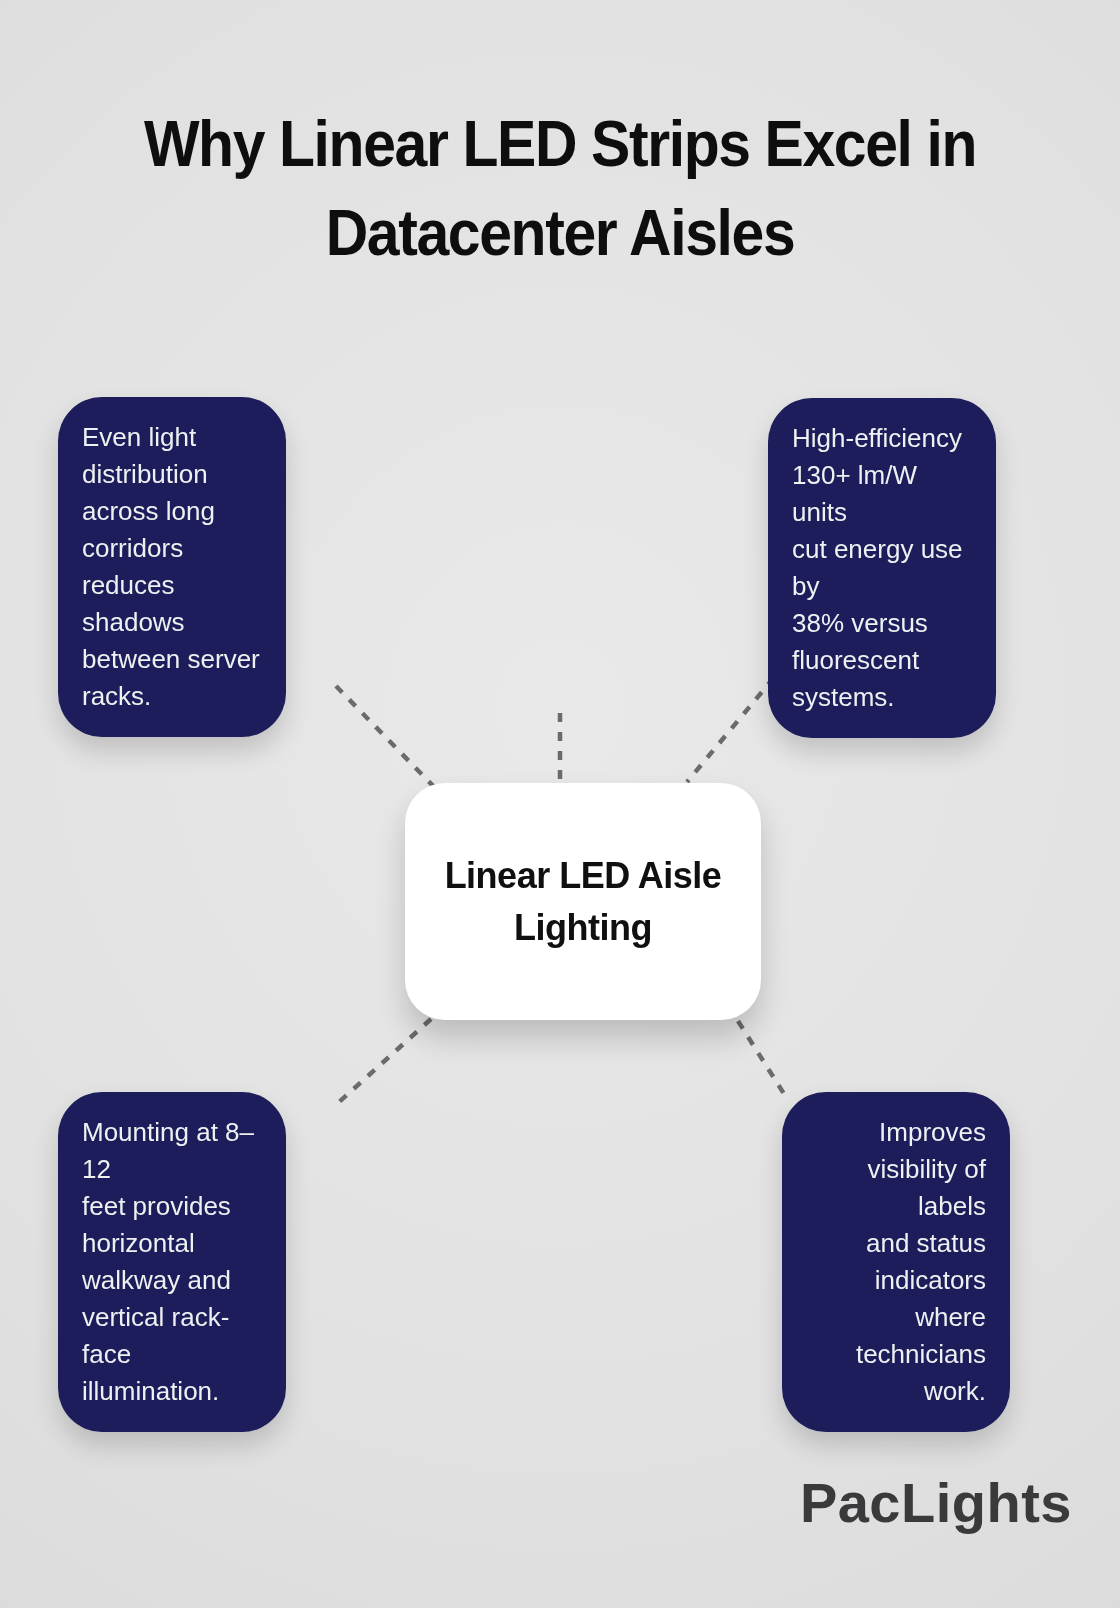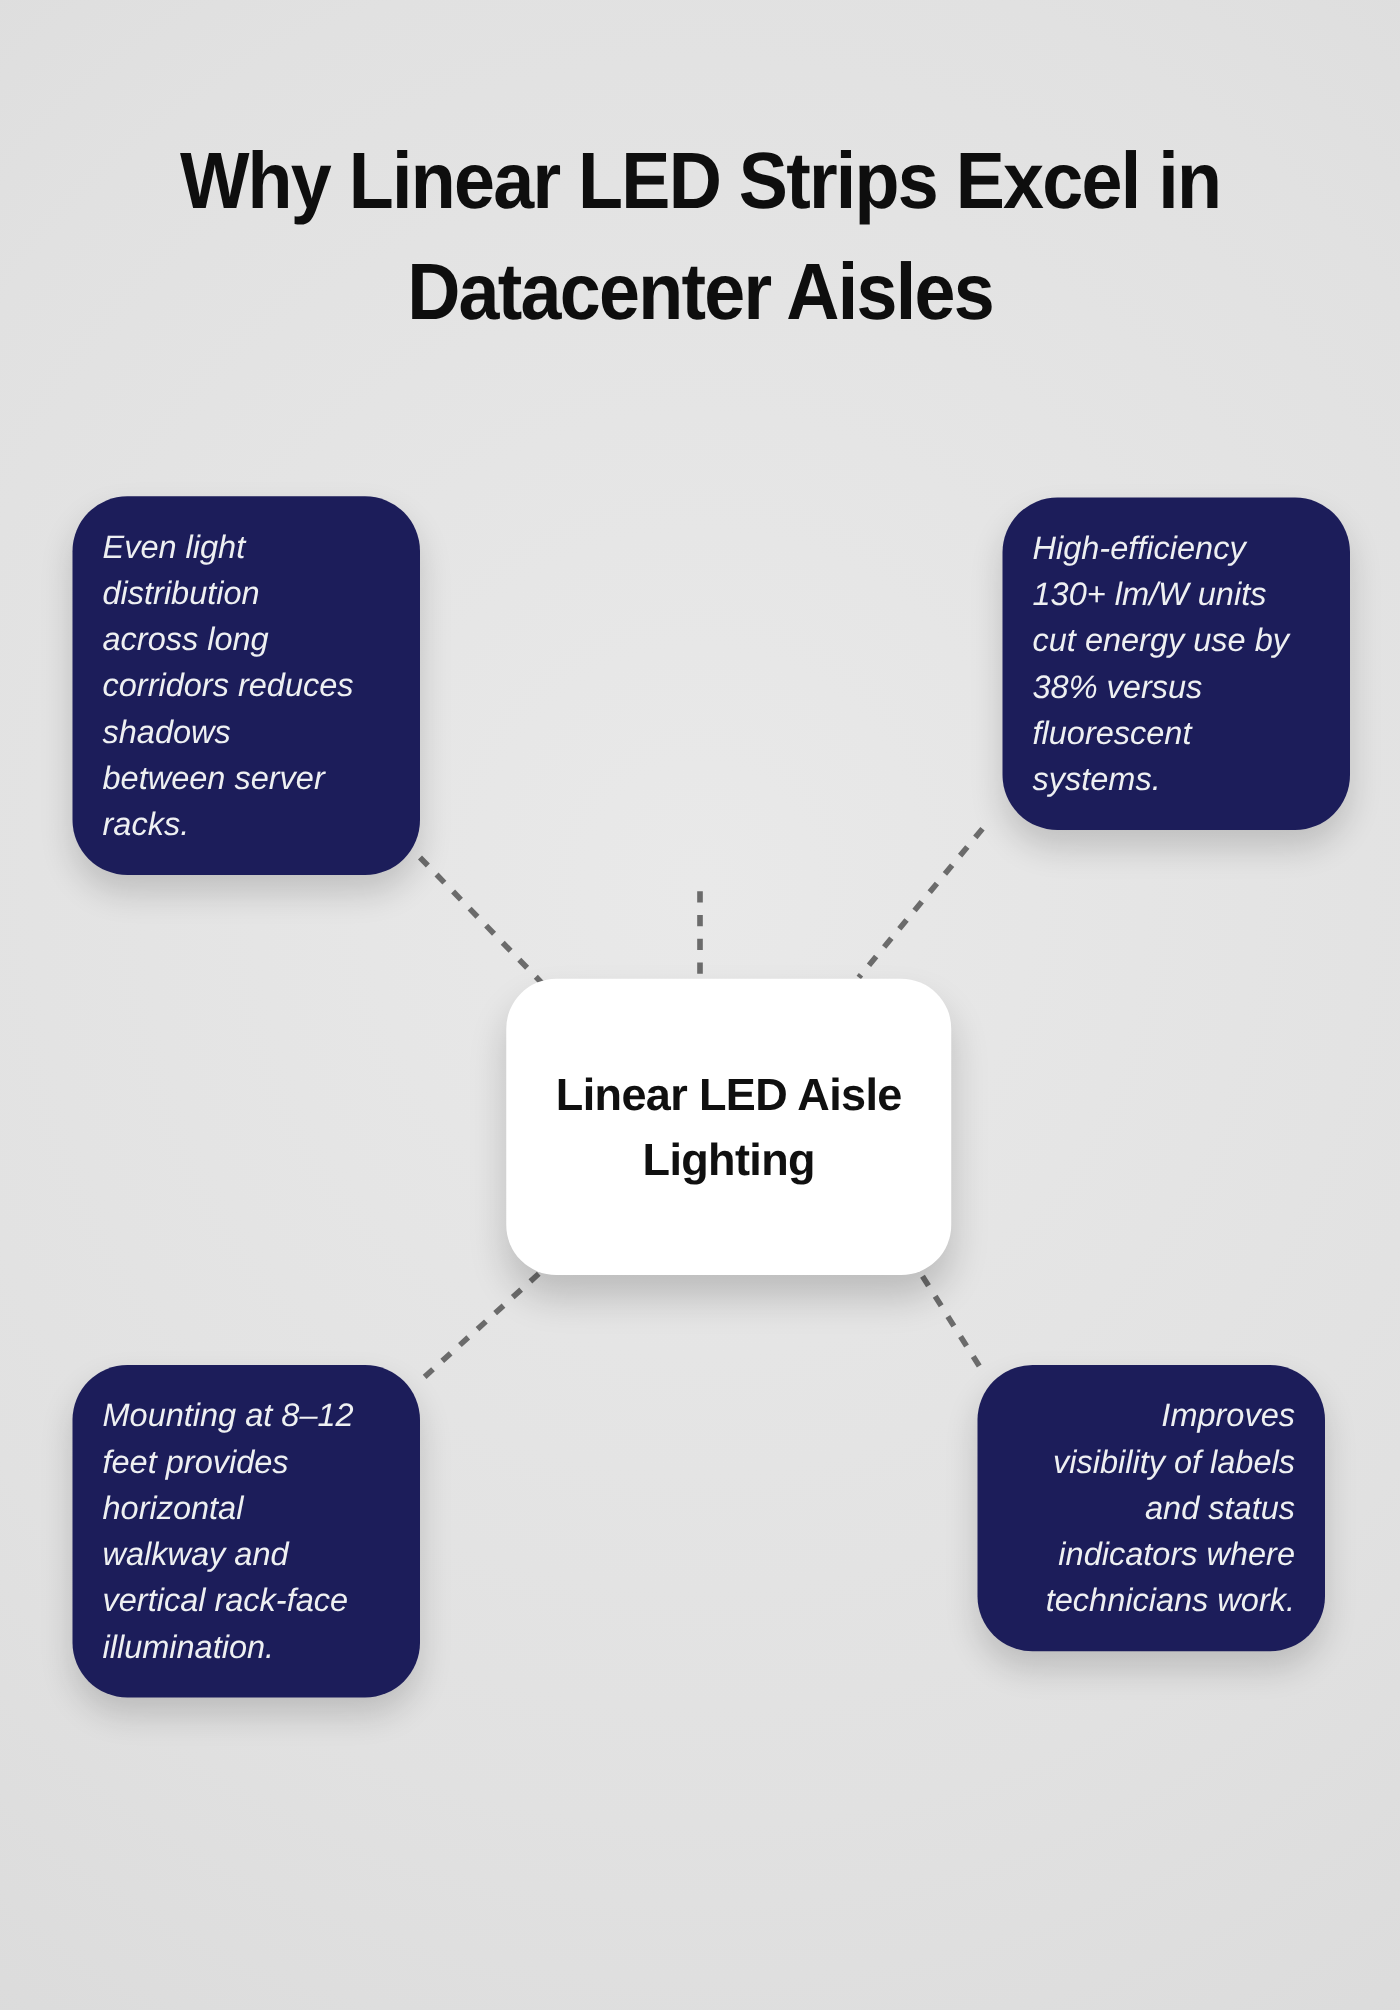--- a/index.html
+++ b/index.html
@@ -44,34 +44,33 @@
   }
   .connector-layer line {
     stroke: var(--connector, #6b6b6b);
     stroke-width: 4.5;
     stroke-dasharray: 9 10;
     stroke-linecap: butt;
   }
 
   .benefit-card {
     position: absolute;
-    width: 278px;
+    width: 228px;
     background: var(--card-bg, #1c1d5a);
     color: var(--card-text, #eef0f2);
     border-radius: 44px;
     padding: 22px 24px;
     font-size: 26px;
     line-height: 37px;
     white-space: pre-line;
     box-shadow: 0 14px 26px rgba(0,0,0,0.16);
-    font-style: italic;
   }
   .card-top-left     { left: 58px;  top: 397px; }
   .card-top-middle   { left: 420px; top: 398px; }
-  .card-top-right    { left: 802px; top: 398px; }
+  .card-top-right    { left: 768px; top: 398px; }
   .card-bottom-left  { left: 58px;  top: 1092px; }
   .card-bottom-right { left: 782px; top: 1092px; text-align: right; }
 
   .center-node {
     position: absolute;
     left: 382px;
     top: 783px;
     width: 356px;
     height: 237px;
     background: var(--center-bg, #ffffff);
@@ -141,14 +140,15 @@
 
   <div class="benefit-card card-bottom-right">Improves
 visibility of labels
 and status
 indicators where
 technicians work.</div>
 
   <div class="center-node">Linear LED Aisle
 Lighting</div>
 
+  <div class="brand-logo">PacLights</div>
 
 </div>
 
 </body></html>

